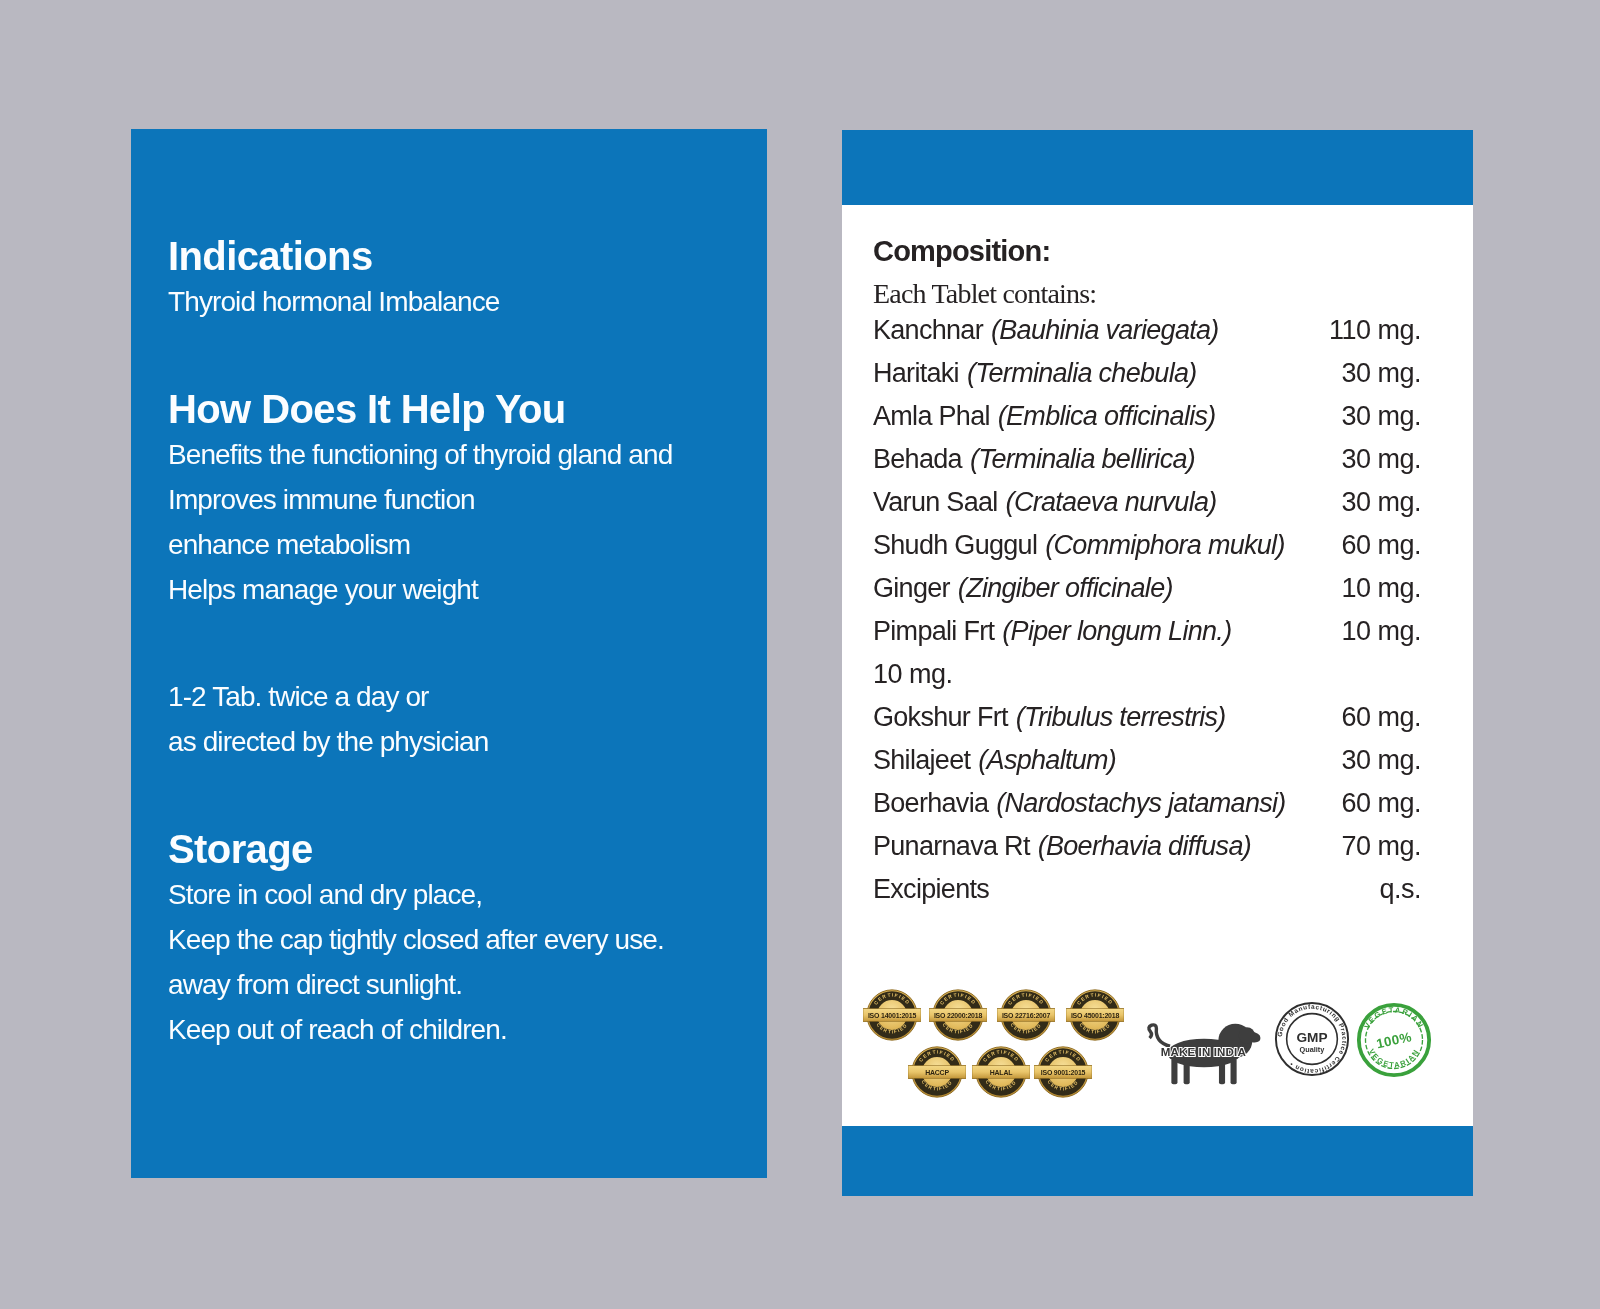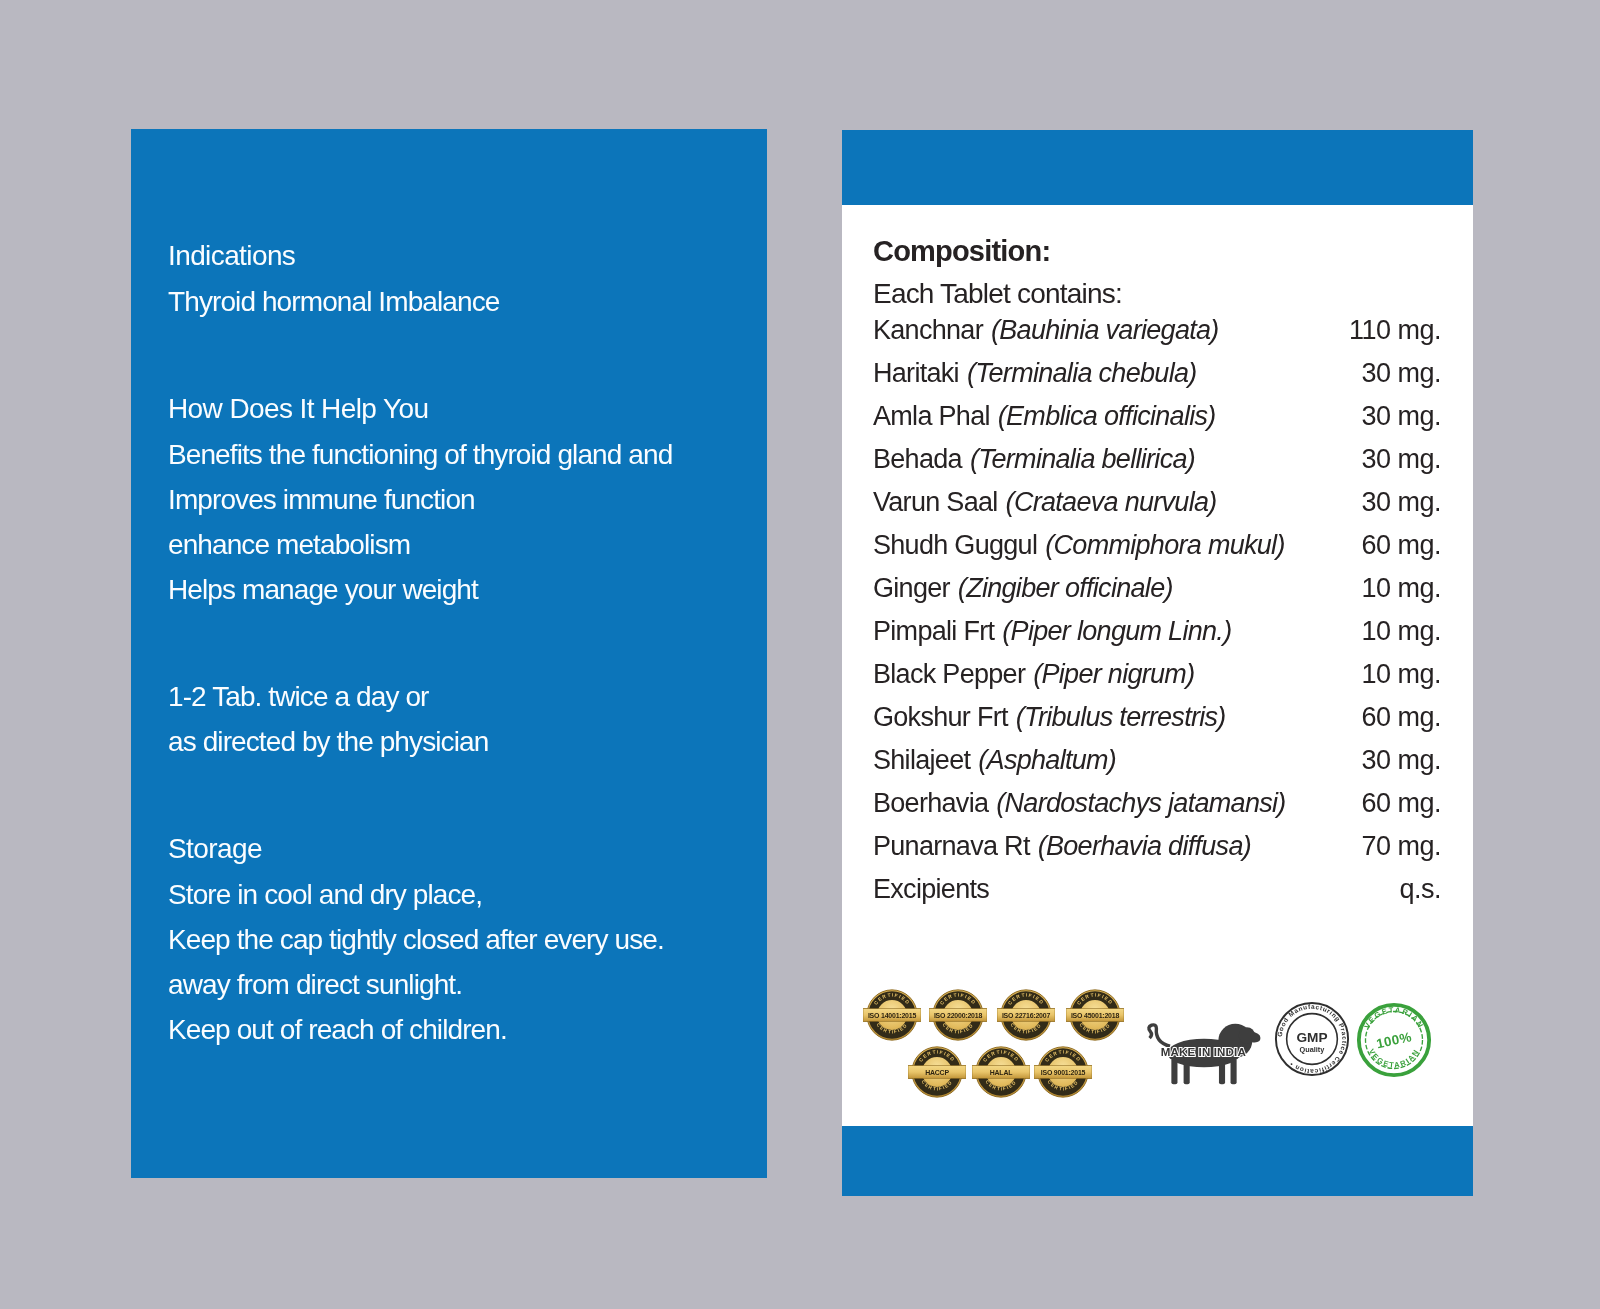--- a/index.html
+++ b/index.html
@@ -10,36 +10,36 @@
     -webkit-font-smoothing:antialiased;
   }
   .panel{position:absolute;}
   .panel-left{
     left:131px;top:129px;width:636px;height:1049px;
     background:#0c75ba;color:#fbfdff;
   }
   .lp-content{padding:104px 0 0 37px;}
   .lp-section{margin-bottom:62px;}
   .lp-head{
-    font-size:28px;font-weight:400;line-height:46px;letter-spacing:-0.6px;white-space:nowrap;
+    font-size:40px;font-weight:700;line-height:46px;letter-spacing:-0.6px;white-space:nowrap;
   }
   .lp-line{
     font-size:28px;font-weight:400;line-height:45px;letter-spacing:-0.9px;white-space:nowrap;
   }
   .panel-right{
     left:842px;top:130px;width:631px;height:1066px;
     background:#0c75ba;
   }
   .rp-white{
     position:absolute;left:0;top:75px;width:631px;height:921px;background:#ffffff;
     color:#262223;
   }
-  .rp-content{padding:25px 32px 0 31px;}
+  .rp-content{padding:25px 52px 0 31px;}
   .comp-head{font-size:29px;font-weight:700;line-height:43px;letter-spacing:-0.8px;}
-  .comp-sub{font-size:28px;line-height:42px;letter-spacing:-0.8px;}
+  .comp-sub{font-size:28px;line-height:42px;letter-spacing:-0.8px;font-family:Liberation Serif, serif;}
   .comp-row{
     display:flex;justify-content:space-between;align-items:baseline;
     height:43px;font-size:27px;letter-spacing:-0.7px;white-space:nowrap;
   }
   .comp-row .latin{font-style:italic;margin-left:8px;font-weight:400;}
   .comp-row .amt{font-size:27px;letter-spacing:-0.5px;text-align:center;}
   
   .badge{position:absolute;}
   svg text{font-family:"Liberation Sans","DejaVu Sans",sans-serif;}
   .gold-badge{width:58px;height:58px;}
@@ -140,21 +140,20 @@
       </div>
       <div class="comp-row">
         <span><span>Ginger</span><em class="latin">(Zingiber officinale)</em></span>
         <span class="amt">10 mg.</span>
       </div>
       <div class="comp-row">
         <span><span>Pimpali Frt</span><em class="latin">(Piper longum Linn.)</em></span>
         <span class="amt">10 mg.</span>
       </div>
       <div class="comp-row">
-        <span><span>Black Pepper</span><em class="latin">(Piper nigrum)</em></span>
         <span class="amt">10 mg.</span>
       </div>
       <div class="comp-row">
         <span><span>Gokshur Frt</span><em class="latin">(Tribulus terrestris)</em></span>
         <span class="amt">60 mg.</span>
       </div>
       <div class="comp-row">
         <span><span>Shilajeet</span><em class="latin">(Asphaltum)</em></span>
         <span class="amt">30 mg.</span>
       </div>

